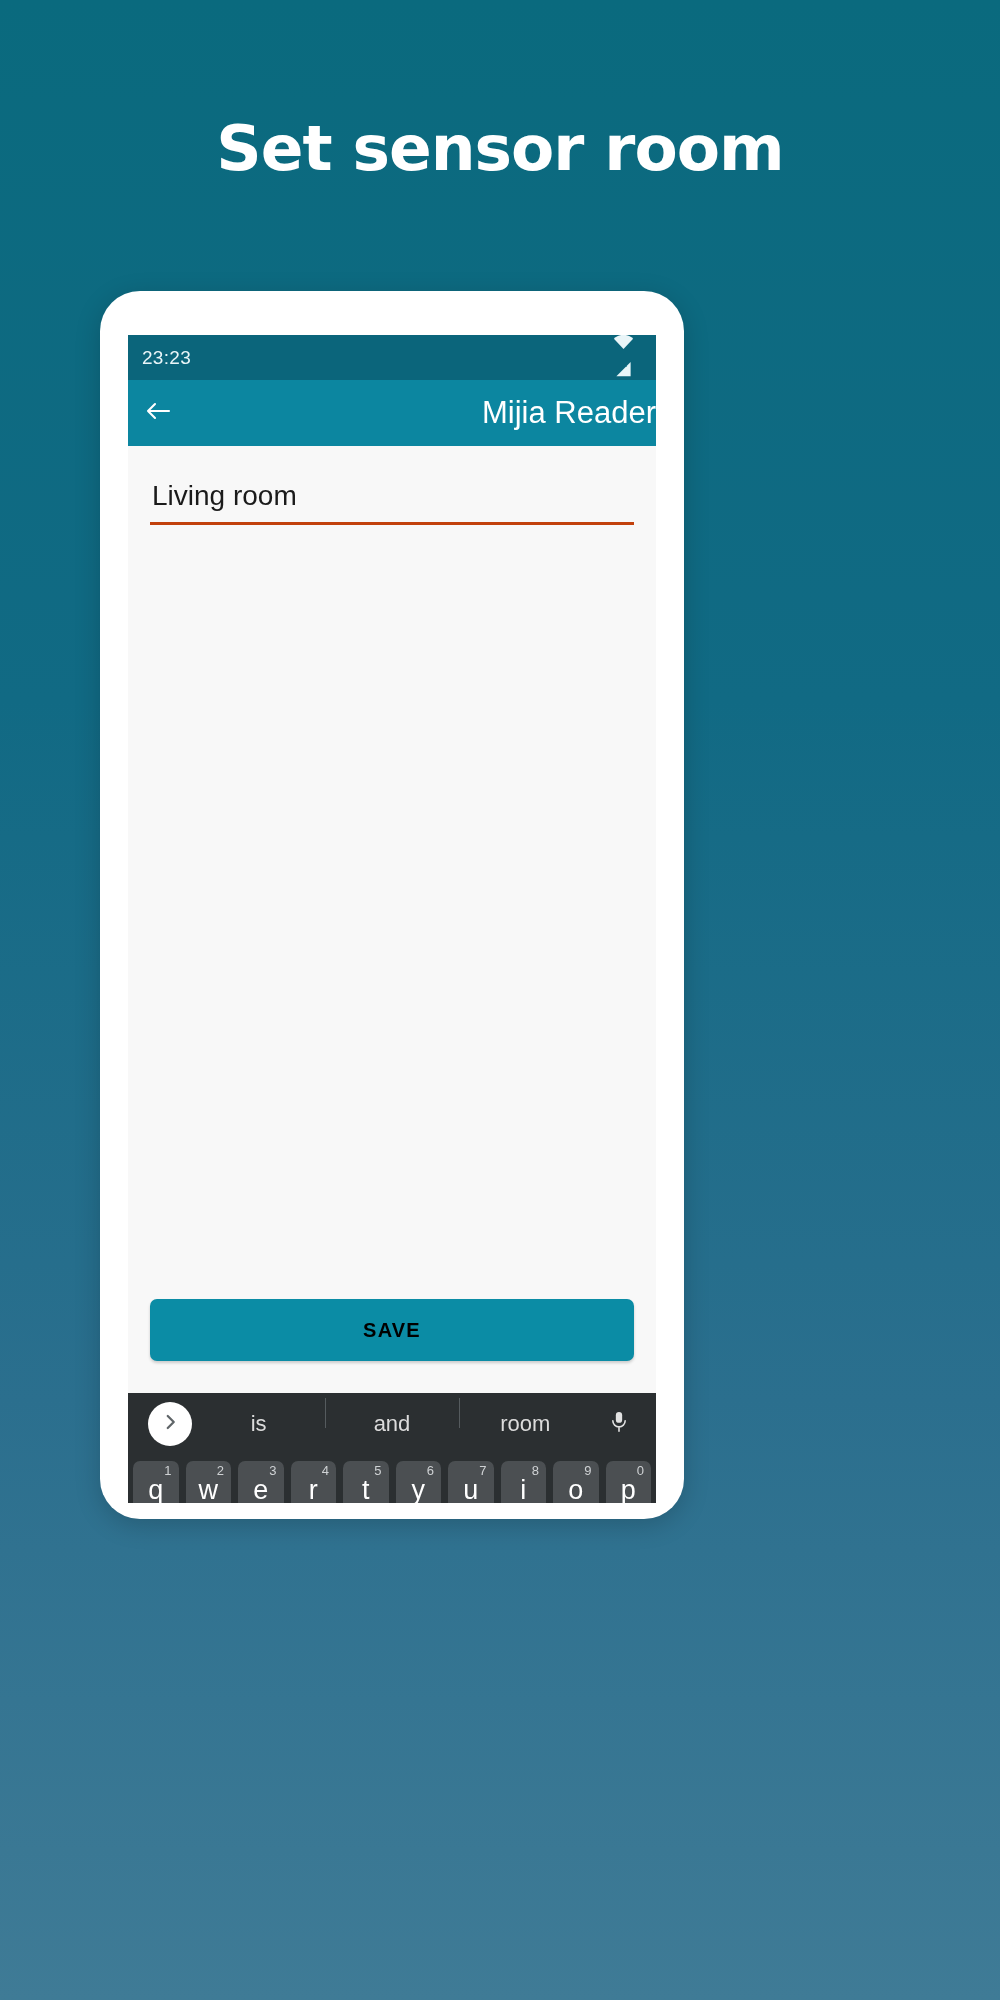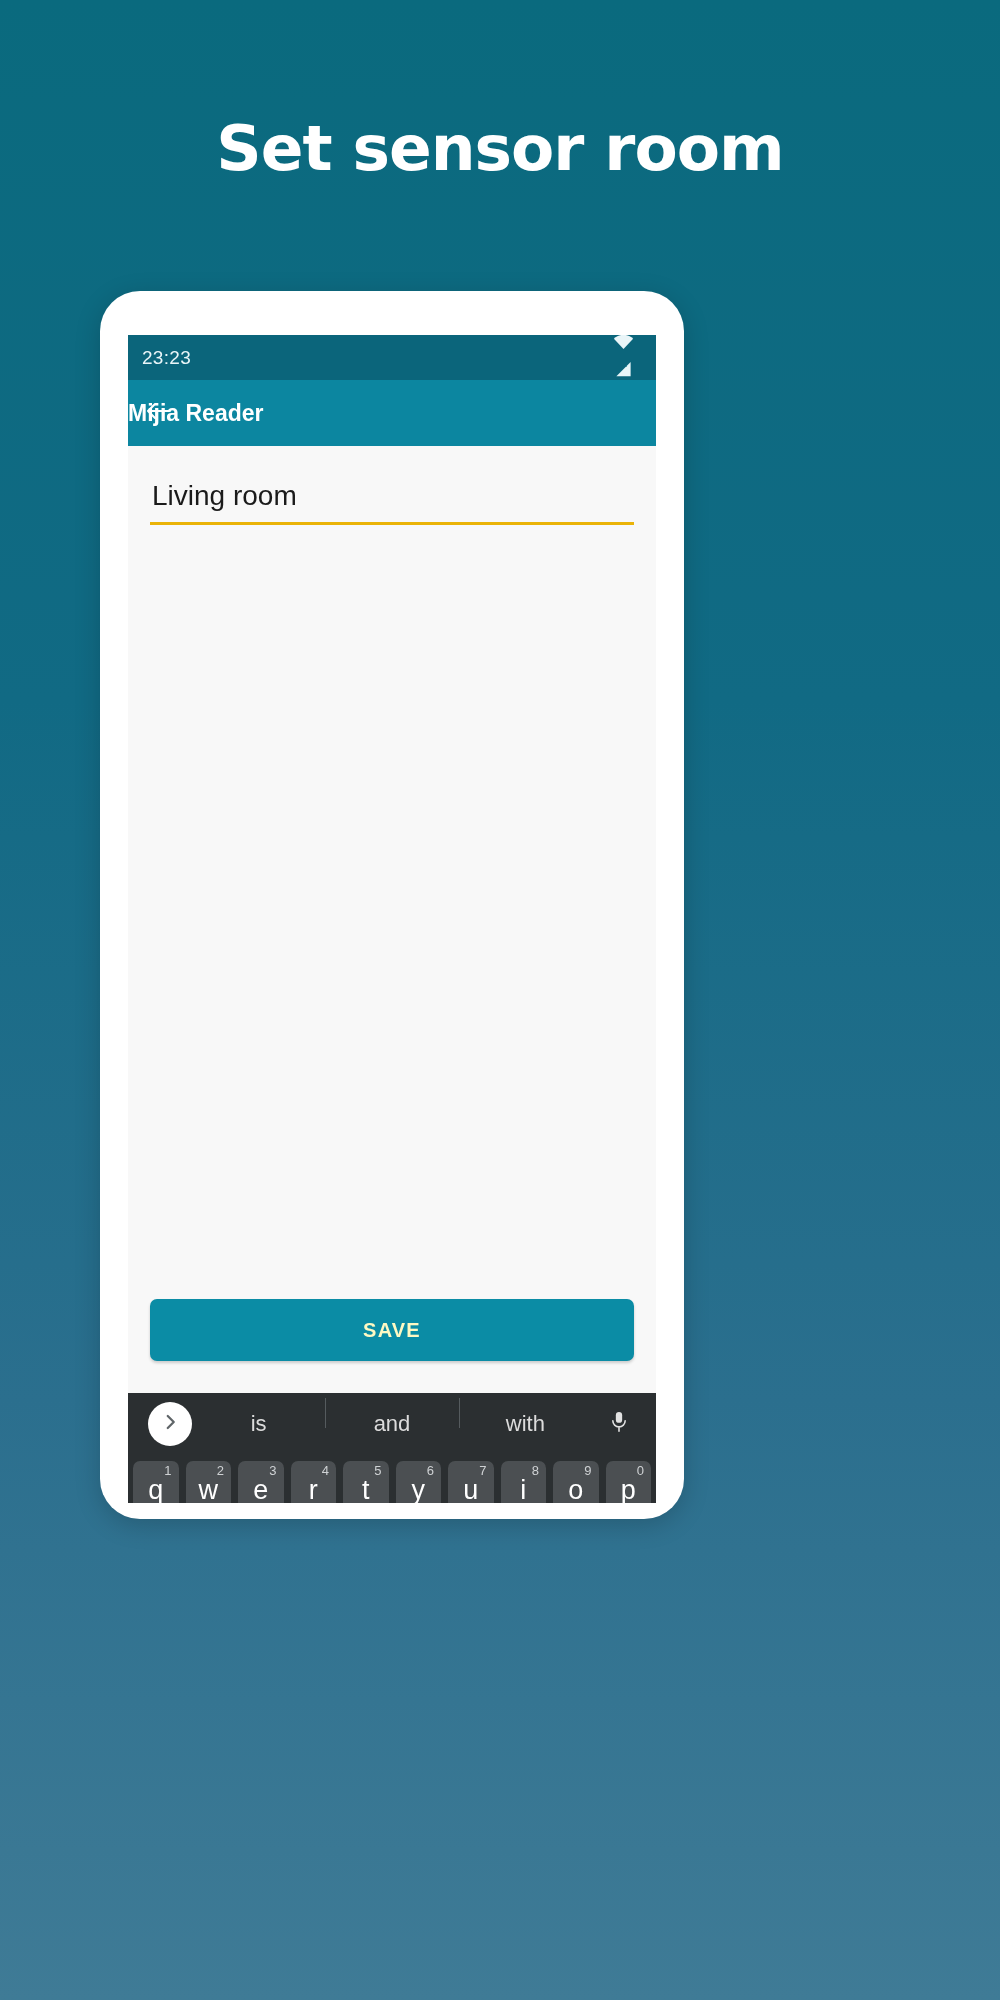--- a/index.html
+++ b/index.html
@@ -45,41 +45,41 @@
 
   
   .appbar {
     height:66px; background:#0c86a0; color:#ffffff;
     display:flex; align-items:center; position:relative;
   }
   .back-btn {
     width:60px; height:66px; display:flex; align-items:center; justify-content:center;
   }
   .appbar-title {
-    position:absolute; left:0; right:0; text-align:left;
-    font-size:23px; font-weight:bold; pointer-events:none;
+    position:absolute; left:0; right:0; text-align:right;
+    font-size:31px; font-weight:normal; pointer-events:none;
   }
 
   
   .content { background:#f8f8f8; height:947px; position:relative; }
   .field-wrap { padding:34px 22px 0 22px; }
   .name-input {
     width:100%; border:none; outline:none; background:transparent;
     font-family:"Liberation Sans", sans-serif;
     font-size:28px; color:#1b1b1b; padding:0 0 10px 2px;
-    border-bottom:3px solid #eab308;
+    border-bottom:3px solid #c2410c;
   }
 
   .btn-row {
     position:absolute; left:0; right:0; bottom:32px;
     display:flex; gap:24px; padding:0 22px;
   }
   .mbtn {
     flex:1; height:62px; border:none; border-radius:7px;
-    background:#0b8ca5; color:#fef9c3;
+    background:#0b8ca5; color:#000000;
     font-family:"Liberation Sans", sans-serif;
     font-size:20px; font-weight:bold; letter-spacing:1.2px;
     cursor:pointer;
     box-shadow:0 2px 3px rgba(0,0,0,0.18);
   }
 
   
   .keyboard { background:#2b2f31; height:auto; }
   .suggest {
     height:62px; display:flex; align-items:center; padding:4px 10px;
@@ -186,21 +186,21 @@
         <div class="sug-arrow">
           <span>
             <svg width="18" height="18" viewBox="0 0 24 24" fill="none" stroke="#5f6568" stroke-width="3" stroke-linecap="round" stroke-linejoin="round">
               <path d="M9 4l8 8-8 8"></path>
             </svg>
           </span>
         </div>
         <div class="sug-words">
           <div class="sug-word">is</div>
           <div class="sug-word">and</div>
-          <div class="sug-word">with</div>
+          <div class="sug-word">room</div>
         </div>
         <div class="mic">
           <span>
             <svg width="20" height="24" viewBox="0 0 24 28" fill="none" stroke="#e2e2e2" stroke-width="1.9" stroke-linecap="round">
               <rect x="8.2" y="2" width="7.6" height="13" rx="3.8" fill="#e2e2e2" stroke="none"></rect>
               <path d="M4.6 12.5a7.4 7.4 0 0 0 14.8 0M12 20v5"></path>
             </svg>
           </span>
         </div>
       </div>

